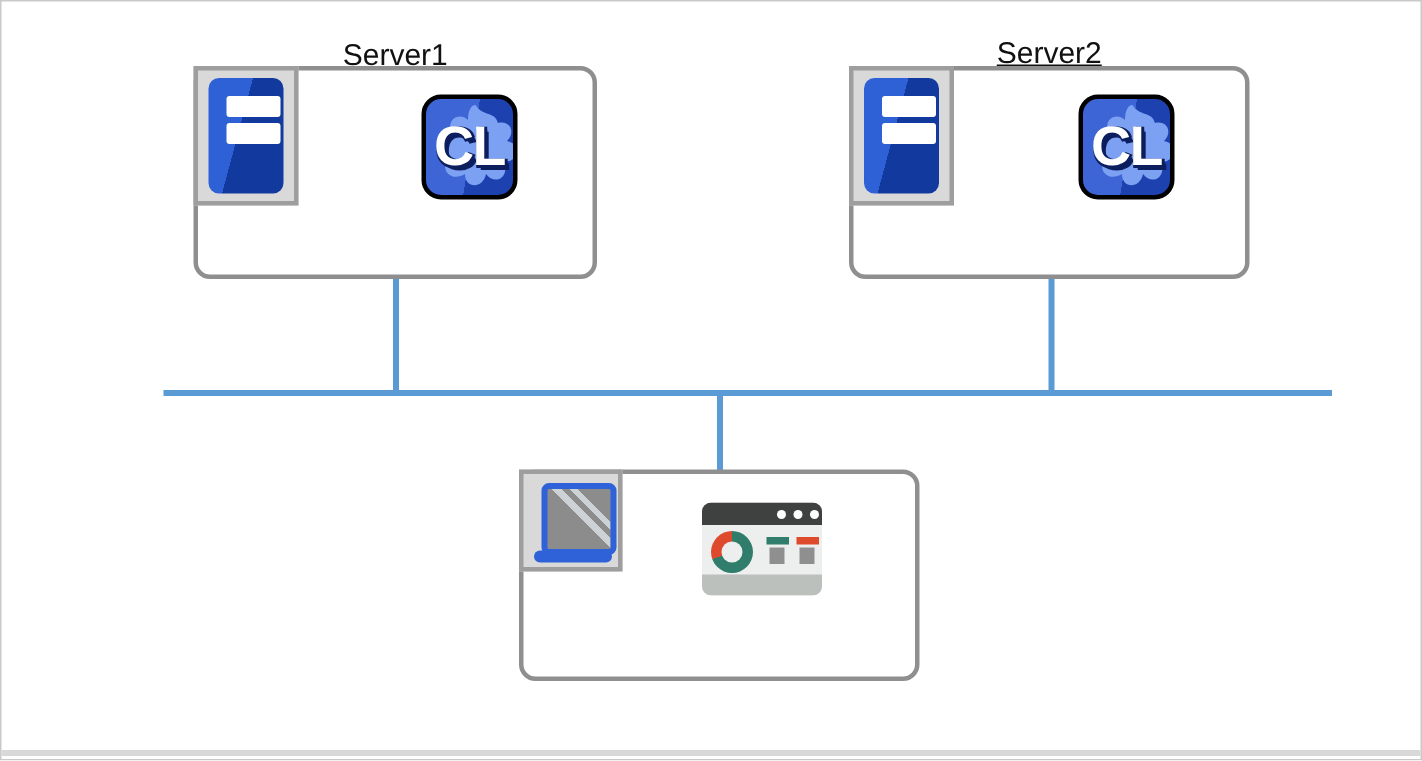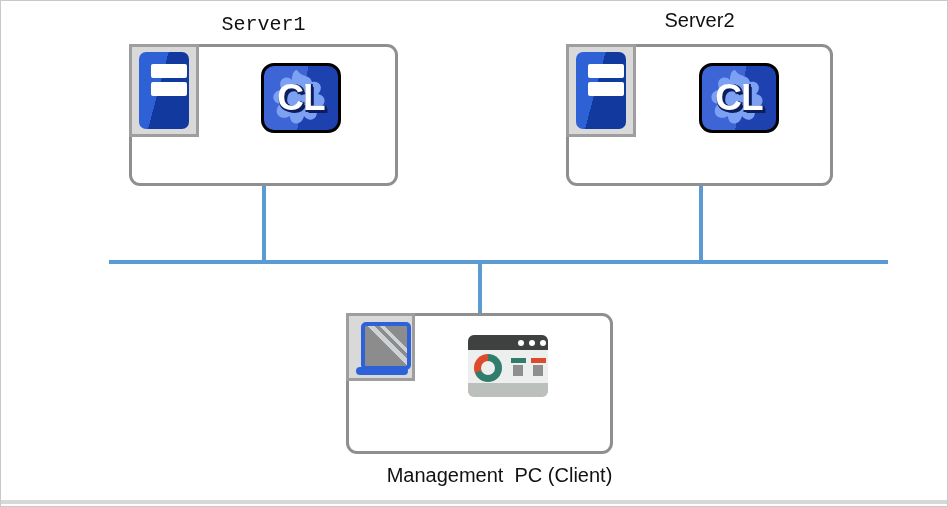--- a/index.html
+++ b/index.html
@@ -35,23 +35,24 @@
     border-radius:7px;
   }
   .tower .bar {
     position:absolute; left:12px; width:36px; height:14px;
     background:#ffffff; border-radius:2px;
   }
   .tower .bar.b1 { top:12px; }
   .tower .bar.b2 { top:30px; }
   
   .cl-icon {
-    position:absolute; width:80px; height:70px; z-index:3;
+    position:absolute; width:64px; height:70px; z-index:3;
     border:3px solid #000; border-radius:13px; box-sizing:border-box; overflow:hidden;
     background:linear-gradient(100deg,#3e65d6 52%, #1d41ae 52%);
+    margin-left:20px;
   }
   .cl-icon svg { position:absolute; left:0; top:0; }
   .cl-text {
     position:absolute; left:0; top:0; right:0; bottom:0;
     display:flex; align-items:center; justify-content:center;
     font-size:37px; font-weight:bold; color:#ffffff; letter-spacing:-1px;
     text-shadow:2px 0 0 #0c1e5e, 0 2px 0 #0c1e5e, 2px 2px 0 #0c1e5e, 3px 3px 0 #0c1e5e;
   }
   
   .fip-badge {
@@ -98,38 +99,38 @@
 </head>
 <body>
 
 <div class="page">
 
   <div class="net-line" style="left:108px; top:259px; width:779px; height:4px;"></div>
   <div class="net-line" style="left:261px; top:183px; width:4px; height:78px;"></div>
   <div class="net-line" style="left:698px; top:183px; width:4px; height:78px;"></div>
   <div class="net-line" style="left:477px; top:263px; width:4px; height:51px;"></div>
 
-  <div class="node-title" style="left:128px; top:12px; width:269px;font-family:Liberation Mono, monospace;">Server1</div>
+  <div class="node-title" style="left:128px; top:25px; width:269px;">Server1</div>
   <div class="node-box" style="left:128px; top:43px; width:269px; height:142px;"></div>
   <div class="icon-frame" style="left:128px; top:43px; width:70px; height:93px;">
     <div class="tower">
       <div class="bar b1"></div>
       <div class="bar b2"></div>
     </div>
   </div>
   <div class="cl-icon" style="left:260px; top:62px;">
     <svg width="64" height="64" viewBox="0 0 64 64">
       <path d="M33 4 C38 12 46 8 48 16 C56 14 60 22 54 28 C64 30 62 42 52 42 C56 52 46 58 40 50 C38 60 26 60 26 50 C16 56 8 46 16 38 C6 36 8 24 18 24 C12 14 22 8 28 14 C28 8 30 4 33 4 Z" fill="#7da1f2"></path>
     </svg>
     <div class="cl-text">CL</div>
   </div>
   <div class="module-label" style="left:128px; top:145px; width:269px; padding-left:32px;">(a) Main module</div>
 
 
-  <div class="node-title" style="left:565px; top:8px; width:267px;">Server2</div>
+  <div class="node-title" style="left:565px; top:24px; width:267px;text-decoration:underline;">Server2</div>
   <div class="node-box" style="left:565px; top:43px; width:267px; height:142px;"></div>
   <div class="icon-frame" style="left:565px; top:43px; width:70px; height:93px;">
     <div class="tower">
       <div class="bar b1"></div>
       <div class="bar b2"></div>
     </div>
   </div>
   <div class="cl-icon" style="left:698px; top:62px;">
     <svg width="64" height="64" viewBox="0 0 64 64">
       <path d="M33 4 C38 12 46 8 48 16 C56 14 60 22 54 28 C64 30 62 42 52 42 C56 52 46 58 40 50 C38 60 26 60 26 50 C16 56 8 46 16 38 C6 36 8 24 18 24 C12 14 22 8 28 14 C28 8 30 4 33 4 Z" fill="#7da1f2"></path>
@@ -152,16 +153,15 @@
       <div class="dot d3"></div>
     </div>
     <div class="donut"></div>
     <div class="mini-bar" style="left:43px; top:23px; width:15px; background:var(--donut-teal,#2f7d6a);"></div>
     <div class="mini-sq" style="left:45px; top:30px;"></div>
     <div class="mini-bar" style="left:63px; top:23px; width:15px; background:var(--donut-red,#dd4b2c);"></div>
     <div class="mini-sq" style="left:65px; top:30px;"></div>
     <div class="footer"></div>
   </div>
   <div class="module-label" style="left:345px; top:414px; width:267px; padding-left:64px;">(b) Cluster  WebUI</div>
-  <div class="node-title" style="left:345px; top:463px; width:267px; padding-left:40px; box-sizing:border-box;">Management  PC (Client)</div>
 
   <div class="bottom-strip"></div>
 </div>
 
 </body></html>

